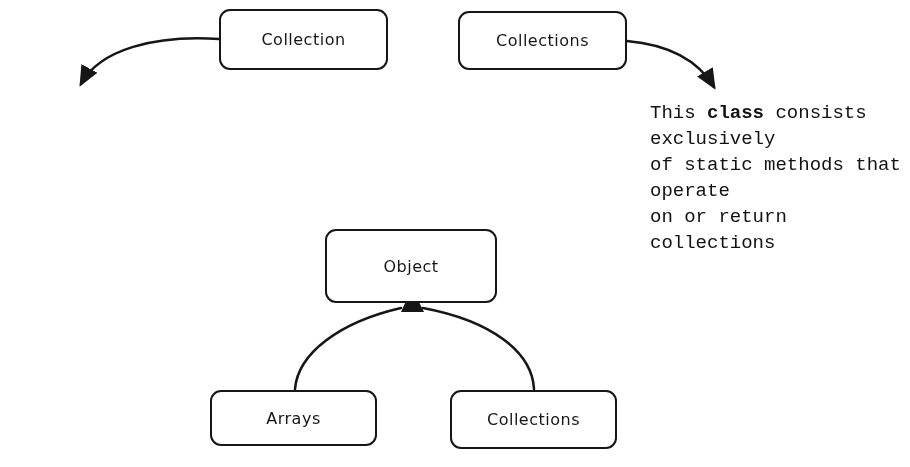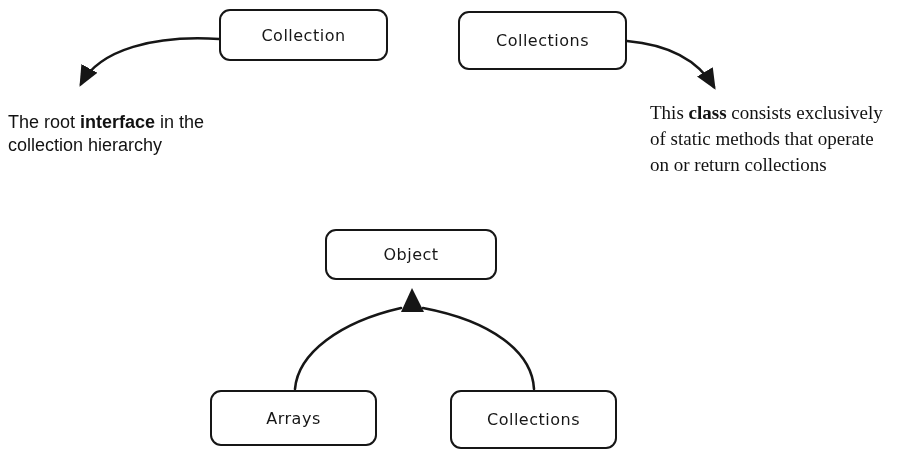--- a/index.html
+++ b/index.html
@@ -36,42 +36,42 @@
     border: 2.6px solid #161616;
     border-radius: 11px;
     display: flex;
     align-items: center;
     justify-content: center;
     box-sizing: border-box;
     font-size: 16px;
     letter-spacing: 0.5px;
     color: #161616;
   }
-  .node-collection       { left: 219px; top: 9px;   width: 169px; height: 52px; }
+  .node-collection       { left: 219px; top: 9px;   width: 169px; height: 61px; }
   .node-collections-top  { left: 458px; top: 11px;  width: 169px; height: 59px; }
-  .node-object           { left: 325px; top: 229px; width: 172px; height: 51px; }
+  .node-object           { left: 325px; top: 229px; width: 172px; height: 74px; }
   .node-arrays           { left: 210px; top: 390px; width: 167px; height: 56px; }
   .node-collections-bot  { left: 450px; top: 390px; width: 167px; height: 59px; }
   .note {
     position: absolute;
     z-index: 2;
     color: #121212;
     white-space: pre-line;
   }
   .note-left {
     left: 8px;
     top: 111px;
     font-family: "Liberation Sans", sans-serif;
     font-size: 18px;
     line-height: 23px;
   }
   .note-right {
     left: 650px;
     top: 100px;
-    font-family: Liberation Serif, serif;
+    font-family: Liberation Mono, monospace;
     font-size: 19px;
     line-height: 26px;
   }
   .note b { font-weight: bold; }
 </style>
 </head>
 <body>
 
 <div class="stage">
 
@@ -106,20 +106,18 @@
   </div>
 
   <div class="node node-arrays">
     <span>Arrays</span>
   </div>
 
   <div class="node node-collections-bot">
     <span>Collections</span>
   </div>
 
-  <div class="note note-left"><span>The root </span><b>interface</b><span> in the
-collection hierarchy</span></div>
 
   <div class="note note-right"><span>This </span><b>class</b><span> consists exclusively
 of static methods that operate
 on or return collections</span></div>
 
 </div>
 
 </body></html>

